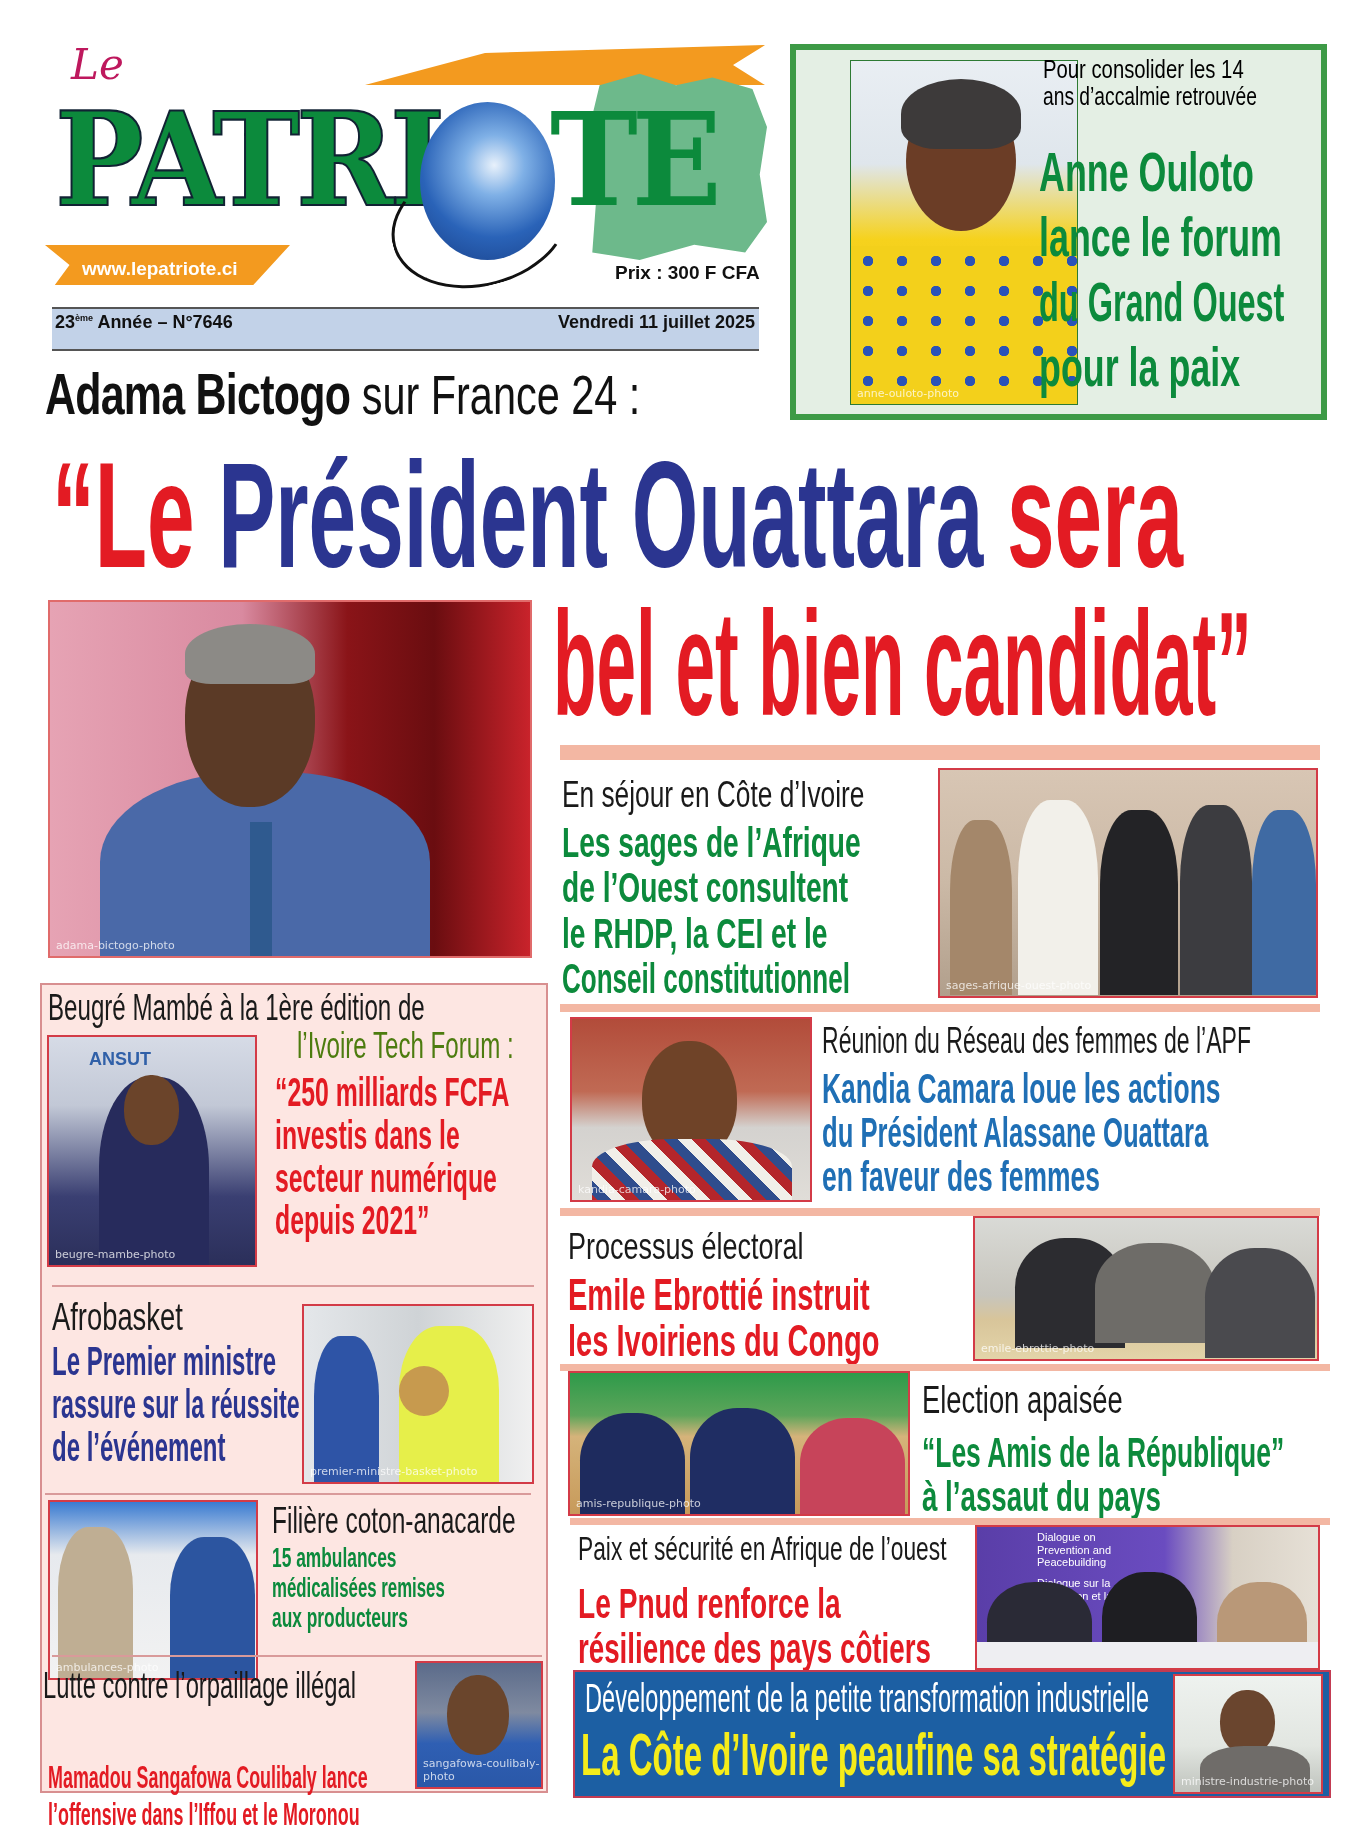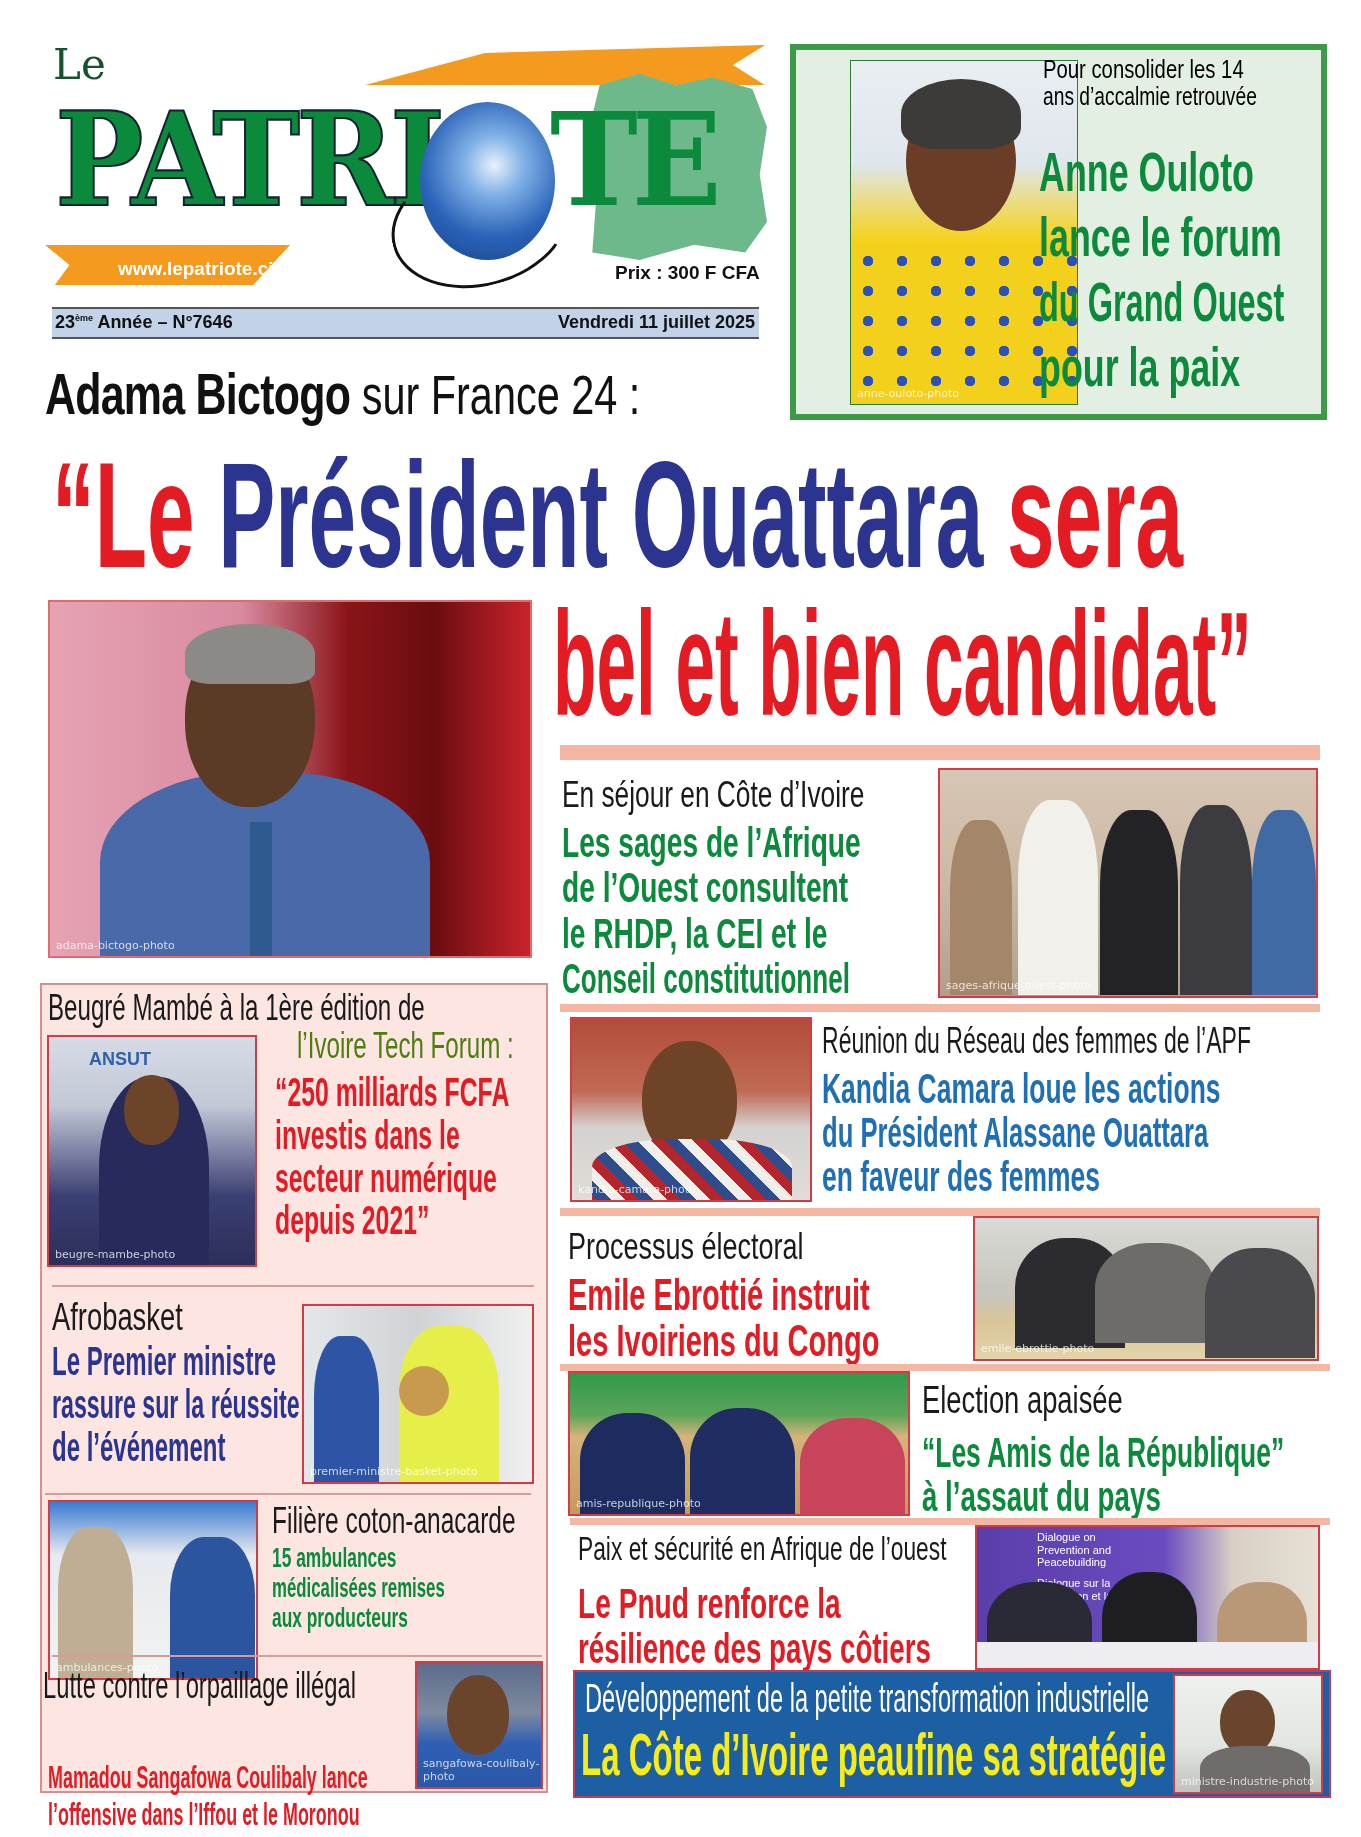--- a/index.html
+++ b/index.html
@@ -19,37 +19,37 @@
   .line{display:block;white-space:nowrap;transform-origin:left top;}
 </style>
 </head>
 <body>
 
 <div class="abs" style="left:45px;top:40px;width:720px;height:260px;">
 
   <div class="abs" style="left:320px;top:5px;width:400px;height:40px;background:#f39a1f;border-radius:60% 0 0 0 / 100% 0 0 0;clip-path:polygon(0 100%,30% 20%,100% 0,92% 50%,100% 100%);"></div>
 
   <div class="abs" style="left:0px;top:205px;width:245px;height:40px;background:#f39a1f;clip-path:polygon(0 0,100% 0,85% 100%,4% 100%,10% 50%);"></div>
-  <span class="abs" style="left:37px;top:218px;color:#fff;font-weight:bold;font-size:19px;font-family:'Liberation Sans',sans-serif;margin-left:36px;">www.lepatriote.ci</span>
-
-  <span class="abs" style="left:8px;top:0px;font-family:'DejaVu Serif',serif;font-size:42px;color:#14532d;">Le</span>
+  <span class="abs" style="left:37px;top:218px;color:#fff;font-weight:bold;font-size:19px;font-family:'Liberation Sans',sans-serif;">www.lepatriote.ci</span>
+
+  <span class="abs" style="left:26px;top:0px;font-family:'DejaVu Serif',serif;font-style:italic;font-size:42px;color:#be185d;">Le</span>
 
   <div class="abs" style="left:540px;top:30px;width:182px;height:190px;background:#6db98b;clip-path:polygon(8% 8%,30% 2%,50% 8%,70% 4%,92% 10%,100% 30%,96% 55%,100% 80%,88% 96%,60% 92%,30% 100%,4% 96%,6% 70%,0 40%);"></div>
 
   <span class="abs" style="left:10px;top:55px;font-family:'DejaVu Serif',serif;font-weight:bold;font-size:118px;color:#0c8a3c;letter-spacing:-4px;-webkit-text-stroke:2px #123;line-height:1;transform:scaleY(1.1);transform-origin:left top;">PATRI</span>
 
   <div class="abs" style="left:375px;top:62px;width:135px;height:158px;border-radius:50%;background:radial-gradient(circle at 55% 40%,#e8f1fb 0%,#7fb0e6 25%,#2a63b8 60%,#183e85 100%);"></div>
   <div class="abs" style="left:345px;top:120px;width:175px;height:120px;border:3px solid #111;border-radius:50%;border-top-color:transparent;border-right-color:transparent;transform:rotate(-15deg);"></div>
 
   <span class="abs" style="left:505px;top:55px;font-family:'DejaVu Serif',serif;font-weight:bold;font-size:118px;color:#0c8a3c;letter-spacing:-6px;line-height:1;transform:scaleY(1.1);transform-origin:left top;">TE</span>
 
   <span class="abs" style="left:570px;top:222px;font-weight:bold;font-size:19px;color:#111;">Prix : 300 F CFA</span>
 </div>
 
-<div class="abs" style="left:52px;top:307px;width:707px;height:32px;background:#c2d2e8;border-top:2px solid #555;border-bottom:2px solid #555;box-sizing:border-box;">
+<div class="abs" style="left:52px;top:307px;width:707px;height:44px;background:#c2d2e8;border-top:2px solid #555;border-bottom:2px solid #555;box-sizing:border-box;">
   <span class="abs" style="left:3px;top:3px;font-weight:bold;font-size:18px;color:#111;">
     <span>23</span><sup style="font-size:9px;">ème</sup><span> Année – N°7646</span>
   </span>
   <span class="abs" style="right:4px;top:3px;font-weight:bold;font-size:18px;color:#111;">Vendredi 11 juillet 2025</span>
 </div>
 
 <div class="abs" style="left:790px;top:44px;width:537px;height:376px;border:6px solid #3d9a46;background:#e4efe4;box-sizing:border-box;">
   <div class="photo" style="left:10px;top:10px;width:228px;height:345px;border:1px solid #2d7a33;background:linear-gradient(180deg,#e9eef3 0%,#dfe6ec 30%,#f6d21d 52%,#e7c219 100%);margin-left:44px;">
     <div class="abs" style="left:55px;top:30px;width:110px;height:140px;border-radius:50%;background:#6b3d26;"></div>
     <div class="abs" style="left:50px;top:18px;width:120px;height:70px;border-radius:50% 50% 30% 30%;background:#3d3a3a;"></div>

